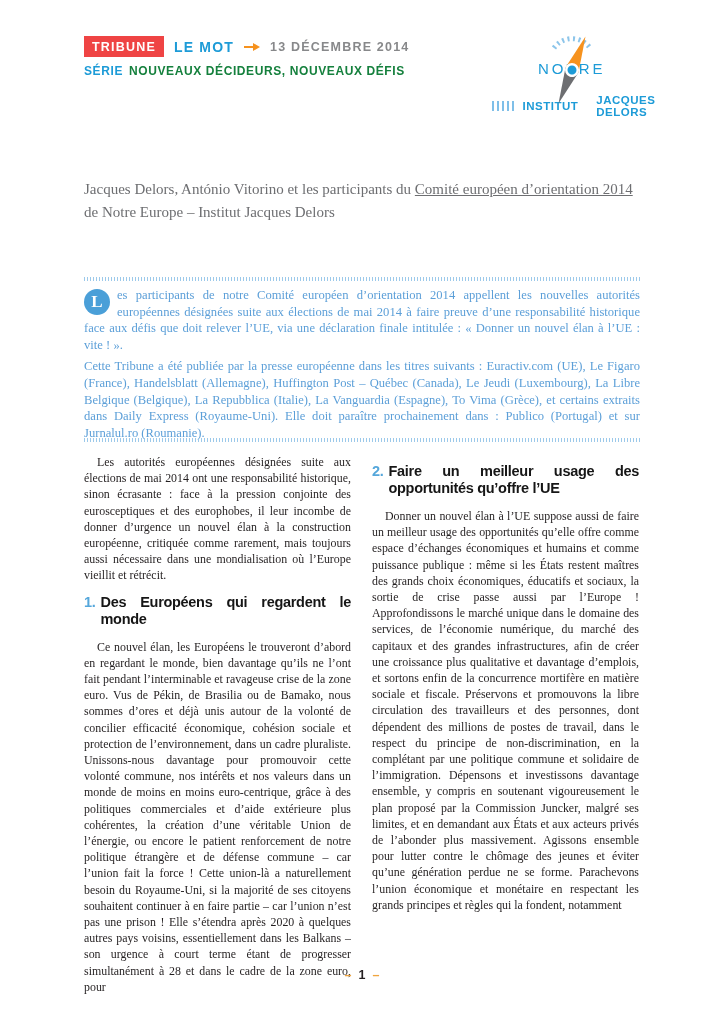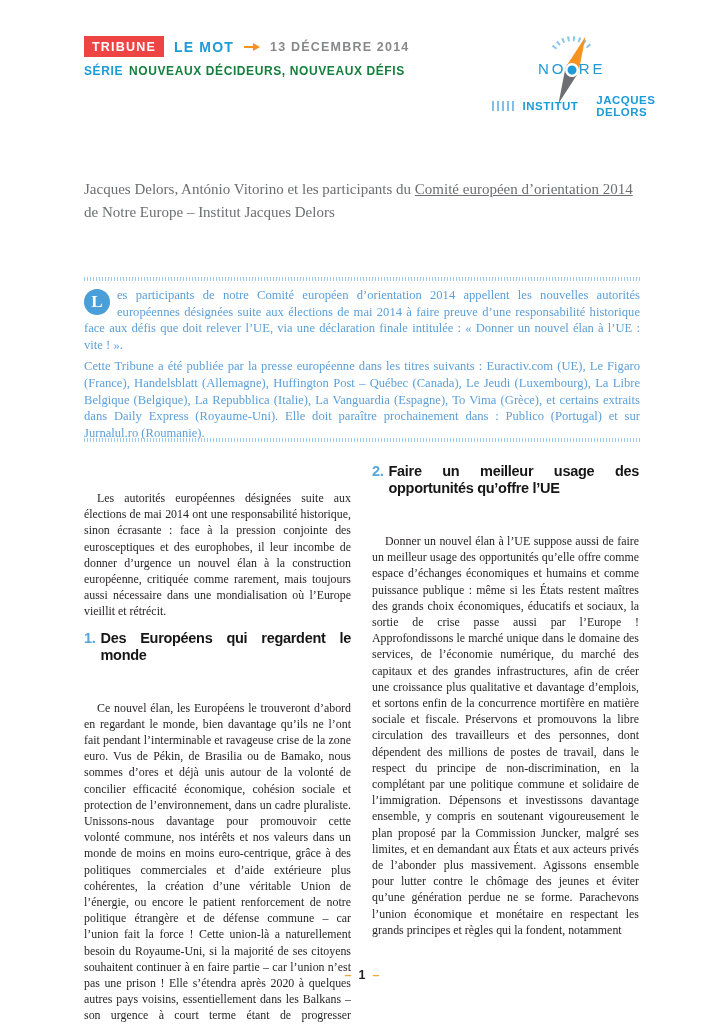--- a/index.html
+++ b/index.html
@@ -50,21 +50,21 @@
          font-family:"Liberation Serif",serif;color:#5c9fd8;font-size:12.6px;line-height:16.6px;text-align:justify;}
   .intro p{margin:0 0 5px;}
   .dropcap{float:left;width:26px;height:26px;border-radius:50%;background:#4a9fd8;color:#ffffff;
            font-weight:bold;text-align:center;line-height:26px;font-size:17px;margin:2px 7px 1px 0;}
   .intro-link{color:#5c9fd8;cursor:pointer;}
 
   
   .columns{position:absolute;left:84px;top:454px;width:556px;display:flex;gap:21px;}
   .col{width:267px;font-family:"Liberation Serif",serif;color:#231f20;font-size:11.9px;line-height:16.2px;text-align:justify;}
   .body-p{margin:0 0 10px;}
-  .indent{text-indent:13px;margin-top:36px;}
+  .indent{text-indent:13px;}
   .section-heading{display:flex;gap:5px;margin:9px 0 11px;font-size:14.5px;line-height:17px;font-weight:bold;
                    color:#161616;font-family:"Liberation Sans",sans-serif;letter-spacing:-0.3px;}
   .h-num{color:#55a7db;flex:0 0 auto;}
 
   
   .page-footer{position:absolute;left:0;top:968px;width:724px;text-align:center;
                font-size:12.5px;font-weight:bold;}
   .footer-dash{color:#f0a53f;}
   .page-num{color:#231f20;margin:0 7px;}
 </style>

